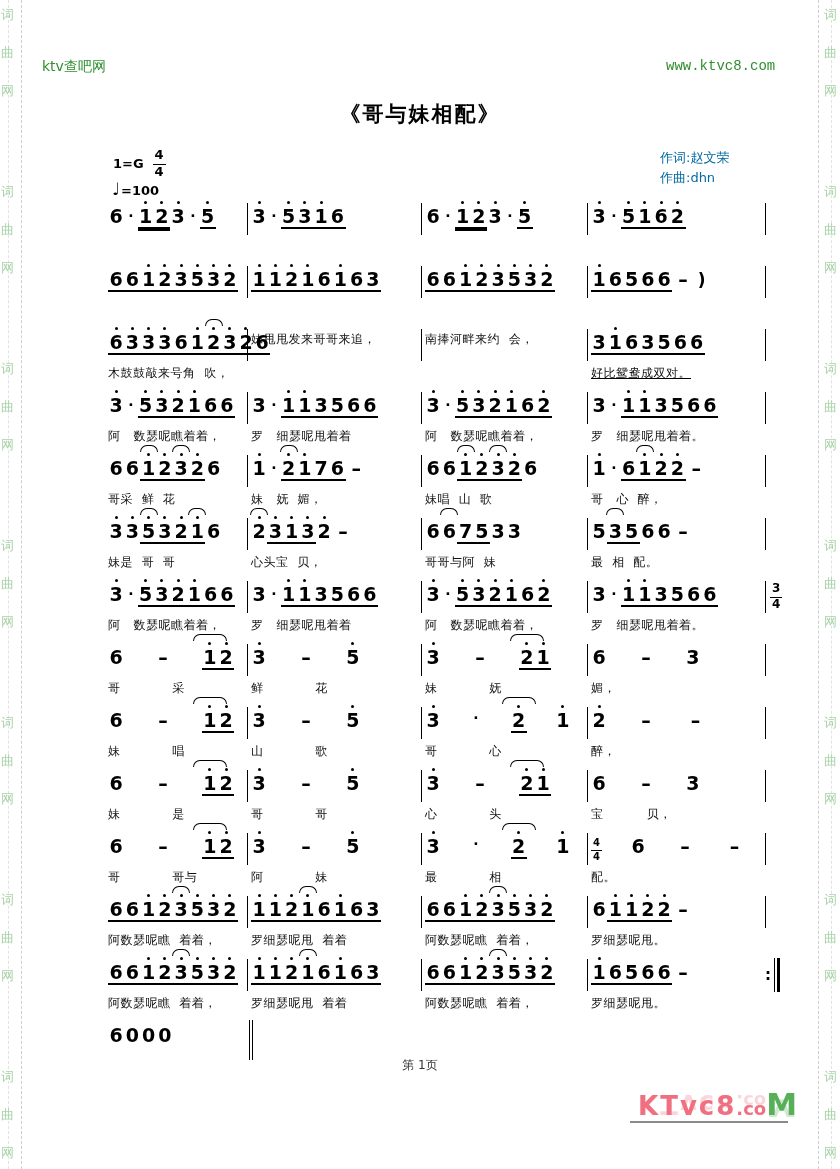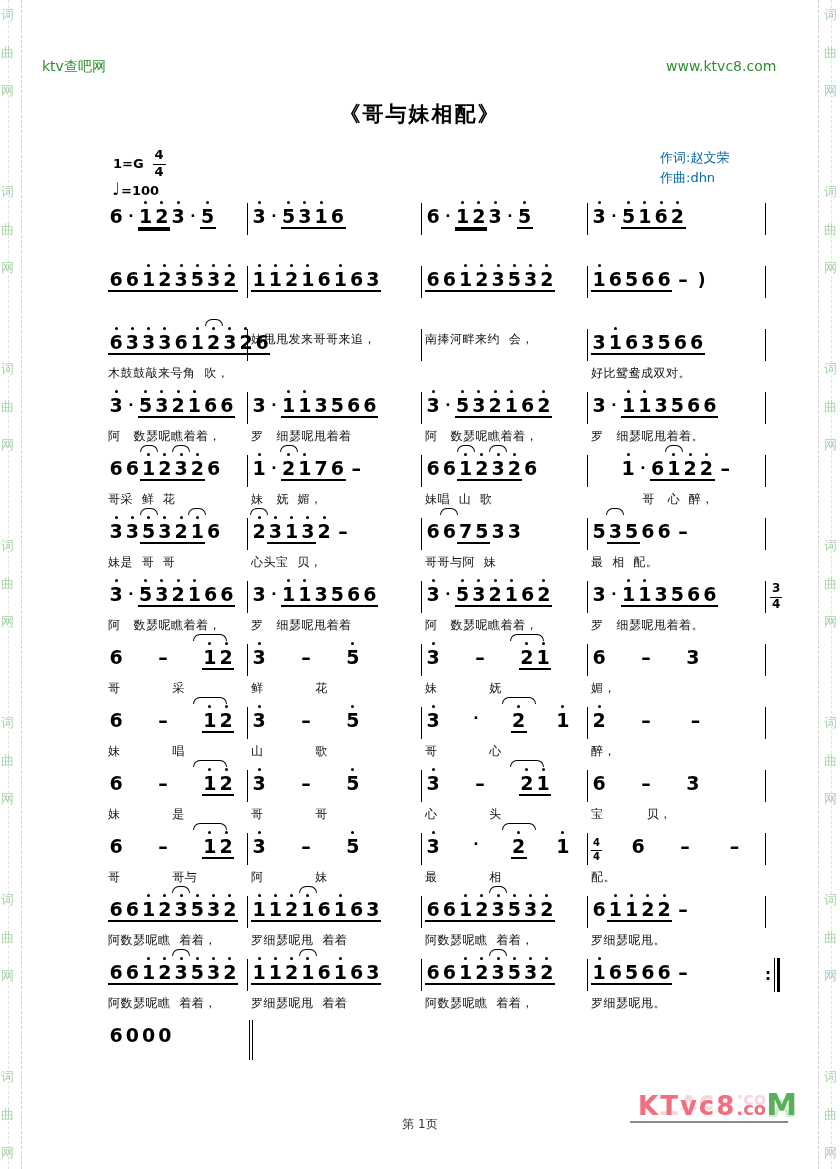--- a/index.html
+++ b/index.html
@@ -6,21 +6,21 @@
   .page{position:relative;width:840px;height:1169px;background:#fff;overflow:hidden;
         font-family:"DejaVu Sans",sans-serif;color:var(--ink,#000);outline:1px solid #e3e3e3;}
   
   .vline{position:absolute;top:0;bottom:0;border-left:1px dashed #cfcfcf;}
   .vl1{left:8px;border-left-color:#e2e2e2;} .vl2{left:21px;} .vl3{left:818px;} .vl4{left:831px;border-left-color:#e2e2e2;}
   .edge{position:absolute;top:0;bottom:0;width:16px;}
   .edge-left{left:1px;} .edge-right{left:824px;}
   .edge span{position:absolute;left:0;font-size:13px;color:var(--edge-green,#a9d3a9);}
   
   .site{position:absolute;top:40px;font-size:14px;color:var(--site-green,#2f8f2f);text-decoration:none;margin-top:18px;}
-  .site.left{left:42px;} .site.right{left:666px;}
+  .site.left{left:42px;} .site.right{left:666px;font-family:Liberation Mono, monospace;}
   .title{position:absolute;left:0;top:100px;width:840px;margin:0;text-align:center;
          font-size:21px;font-weight:bold;letter-spacing:2px;}
   .keyblock{position:absolute;left:113px;top:148px;display:flex;align-items:center;font-size:13px;font-weight:bold;}
   .frac14{display:inline-flex;flex-direction:column;align-items:center;font-size:13px;line-height:1.15;margin-left:9px;}
   .frac14 .t,.sigf .t{border-bottom:1px solid var(--ink,#000);padding:0 2px 1px;}
   .frac14 b,.sigf b{font-weight:bold;display:block;text-align:center;}
   .tempo{position:absolute;left:112px;top:179px;font-size:13px;font-weight:bold;}
   .tempo .tnote{font-size:17px;margin-right:1px;}
   .credits{position:absolute;left:660px;top:148px;font-size:13px;line-height:1.55;color:#0369a1;}
   
@@ -46,21 +46,21 @@
   .bar-final{flex:none;display:flex;gap:2px;height:40px;margin-top:2px;margin-left:2px;}
   .bar-final i{display:block;width:1px;background:var(--ink,#000);}
   .bar-rep{flex:none;display:flex;align-items:stretch;gap:2px;height:34px;margin-top:3px;}
   .bar-rep .rd{font-weight:bold;font-size:15px;align-self:center;margin-right:1px;}
   .bar-rep i{display:block;} .bar-rep .thin{width:1px;background:var(--ink,#000);}
   .bar-rep .thick{width:3px;background:var(--ink,#000);}
   .sigf{display:inline-flex;flex-direction:column;align-items:center;font-size:10px;line-height:1.15;
         margin-right:4px;vertical-align:top;}
   .end-sigf{margin-left:4px;margin-top:5px;font-size:12px;}
   
-  .pageno{position:absolute;left:0;top:1116px;width:840px;text-align:center;font-size:12px;color:#333;}
+  .pageno{position:absolute;left:0;top:1057px;width:840px;text-align:center;font-size:12px;color:#333;}
   .brand{position:absolute;left:638px;top:1086px;white-space:nowrap;}
   .brand .bp{font-weight:bold;font-size:26px;letter-spacing:2px;color:var(--brand-pink,#ef7080);}
   .brand .bd{font-weight:bold;font-size:18px;color:var(--brand-pink,#ef7080);}
   .brand .bm{font-weight:bold;font-size:31px;color:var(--brand-green,#57b057);}
   .brand-underline{position:absolute;left:630px;top:1121px;width:158px;height:2px;background:#8a8a8a;}
   .brand-ref{top:1124px;transform:scaleY(-1);transform-origin:top;opacity:.28;}
 </style>
 </head>
 <body>
 
@@ -188,21 +188,21 @@
         </div>
         <div class="bar"></div>
         <div class="meas" style="width: 173px;">
           <div class="m-lyr">妹甩甩发来哥哥来追，</div>
         </div>
         <div class="bar"></div>
         <div class="meas" style="width: 165px;">
           <div class="m-lyr">南捧河畔来约  会，</div>
         </div>
         <div class="bar"></div>
-        <div class="meas" style="width: 177px;">
+        <div class="meas" style="width: 177px; text-decoration: underline;">
           <div class="m-notes"><span class="grp u1"><span class="tok num">3</span><span class="tok num hi">1</span><span class="tok num">6</span><span class="tok num">3</span><span class="tok num">5</span><span class="tok num">6</span><span class="tok num">6</span></span></div>
           <div class="m-lyr">好比鸳鸯成双对。</div>
         </div>
         <div class="bar"></div>
       </div>
       <div class="srow">
         <div class="meas" style="width: 142px;">
           <div class="m-notes"><span class="tok num hi">3</span><span class="tok sep">·</span><span class="grp u1"><span class="tok num hi">5</span><span class="tok num hi">3</span><span class="tok num hi">2</span><span class="tok num hi">1</span><span class="tok num">6</span><span class="tok num">6</span></span></div>
           <div class="m-lyr">阿   数瑟呢瞧着着，</div>
         </div>
@@ -232,21 +232,21 @@
         <div class="meas" style="width: 173px;">
           <div class="m-notes"><span class="tok num hi">1</span><span class="tok sep">·</span><span class="grp u1"><span class="tok num hi">2<i class="arc"></i></span><span class="tok num hi">1</span><span class="tok num">7</span><span class="tok num">6</span></span><span class="tok dash">–</span></div>
           <div class="m-lyr">妹   妩  媚，</div>
         </div>
         <div class="bar"></div>
         <div class="meas" style="width: 165px;">
           <div class="m-notes"><span class="tok num">6</span><span class="tok num">6</span><span class="grp u1"><span class="tok num hi">1<i class="arc"></i></span><span class="tok num hi">2</span><span class="tok num hi">3<i class="arc"></i></span><span class="tok num hi">2</span></span><span class="tok num">6</span></div>
           <div class="m-lyr">妹唱  山  歌</div>
         </div>
         <div class="bar"></div>
-        <div class="meas" style="width: 177px; text-align: center;">
+        <div class="meas" style="width: 177px;">
           <div class="m-notes"><span class="tok num hi">1</span><span class="tok sep">·</span><span class="grp u1"><span class="tok num">6</span><span class="tok num hi">1<i class="arc"></i></span><span class="tok num hi">2</span><span class="tok num hi">2</span></span><span class="tok dash">–</span></div>
           <div class="m-lyr">哥   心  醉，</div>
         </div>
         <div class="bar"></div>
       </div>
       <div class="srow">
         <div class="meas" style="width: 142px;">
           <div class="m-notes"><span class="tok num hi">3</span><span class="tok num hi">3</span><span class="grp u1"><span class="tok num hi">5<i class="arc"></i></span><span class="tok num hi">3</span><span class="tok num hi">2</span><span class="tok num hi">1<i class="arc"></i></span></span><span class="tok num">6</span></div>
           <div class="m-lyr">妹是  哥  哥</div>
         </div>

